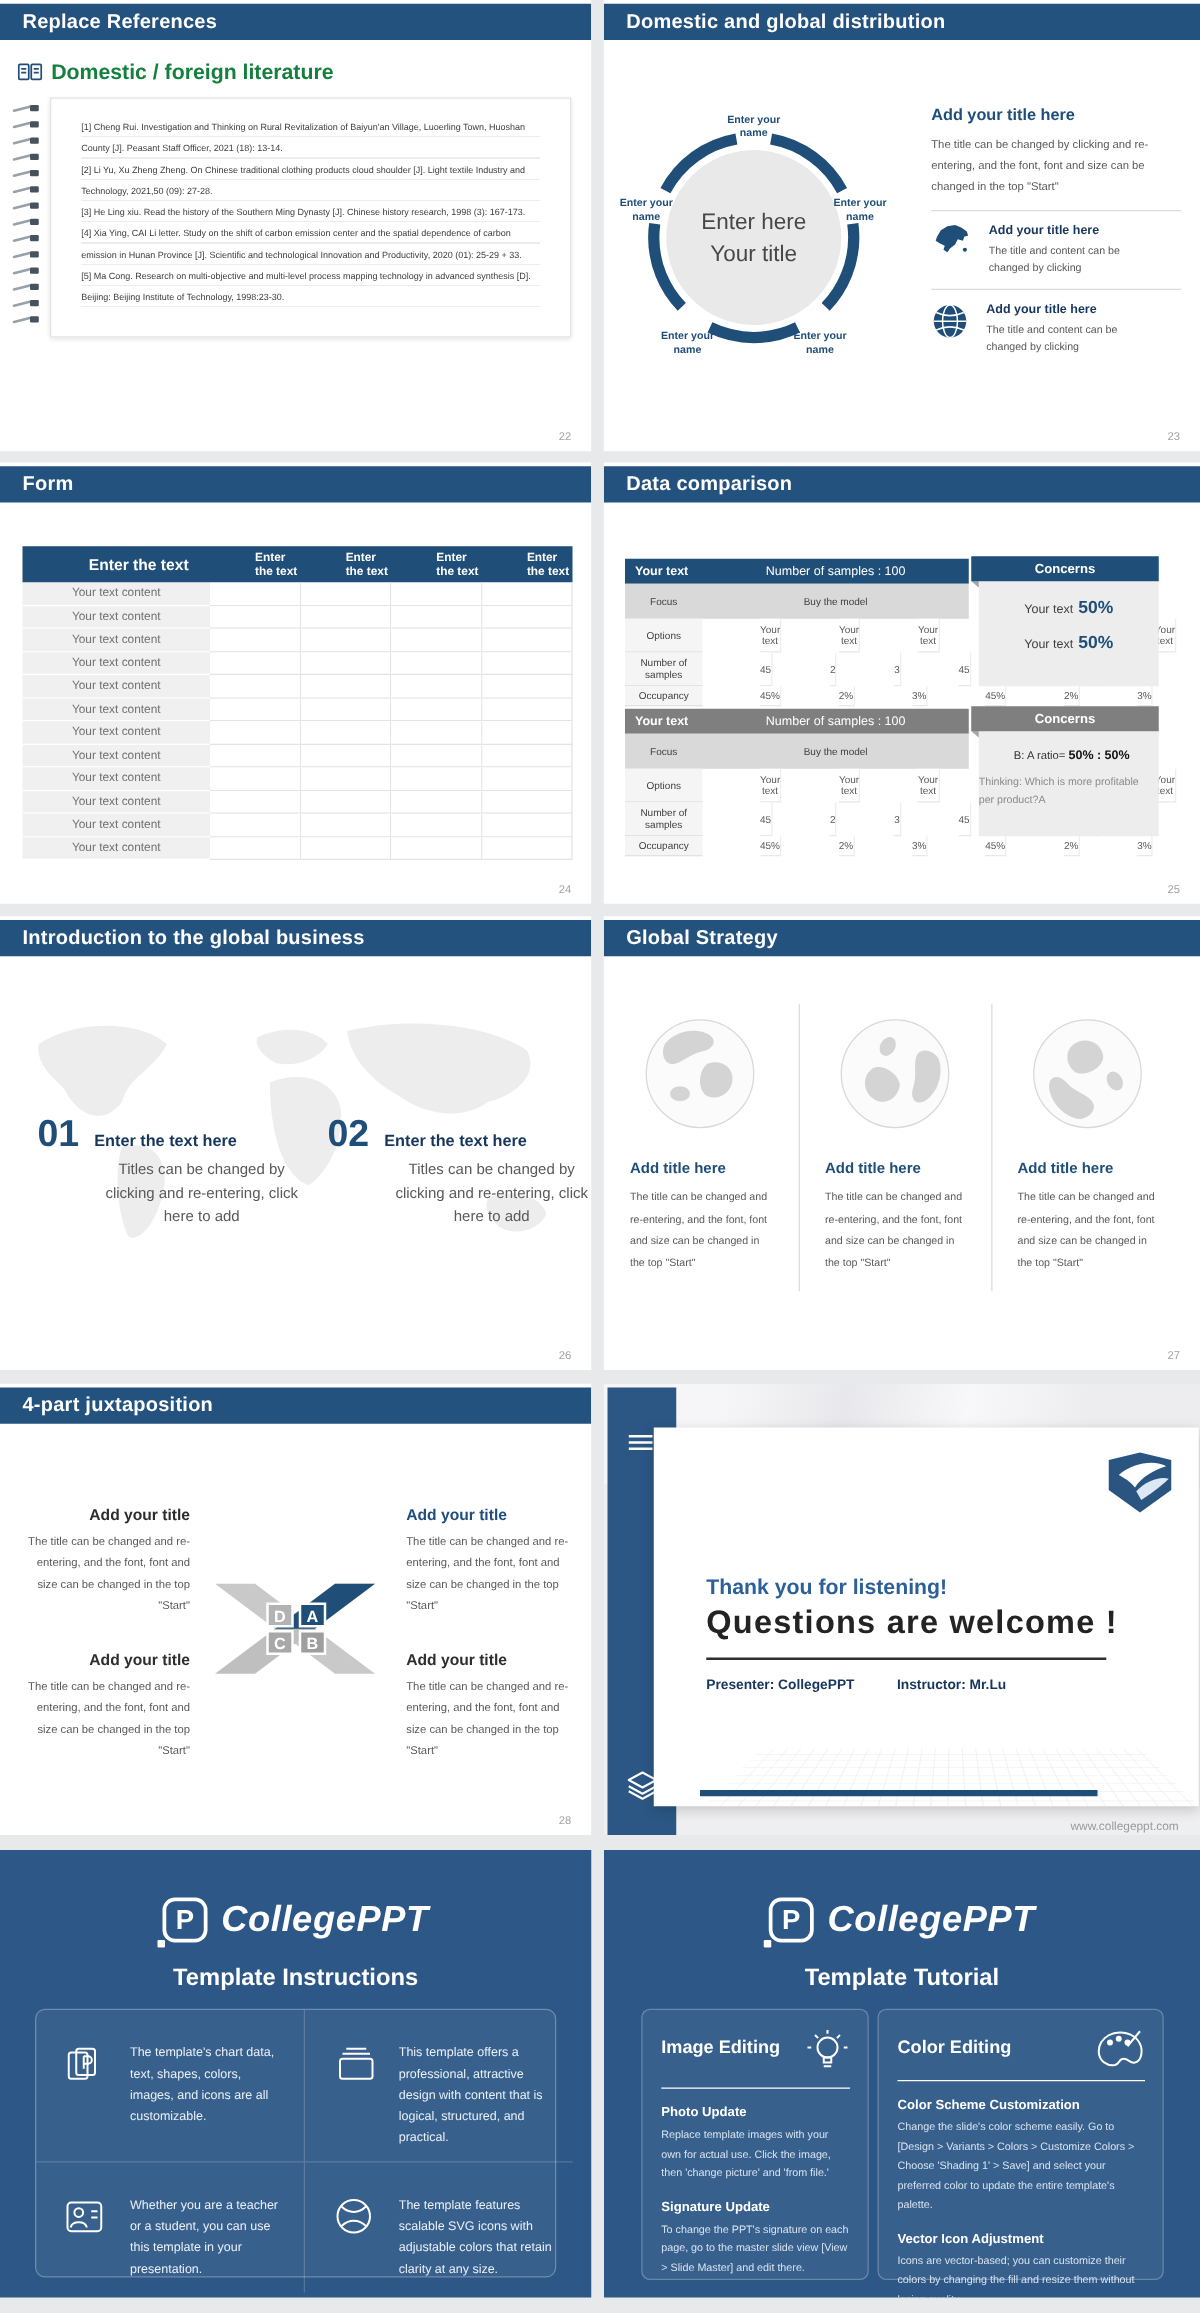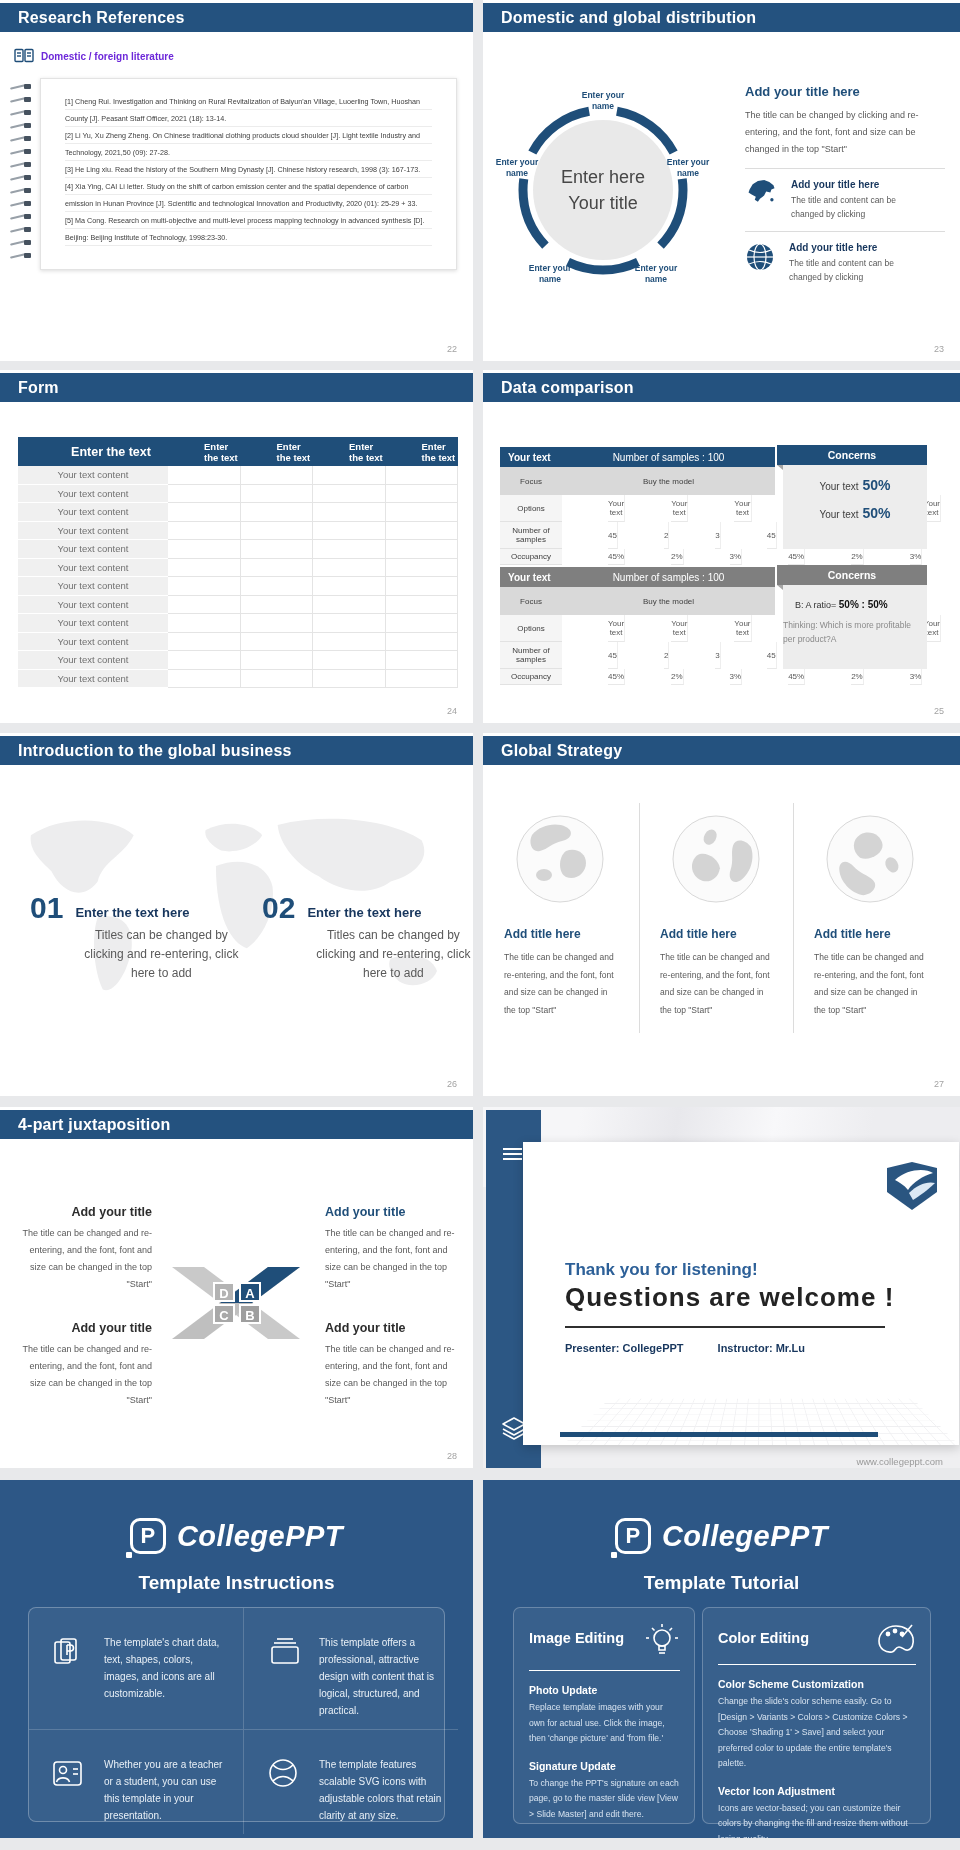--- a/index.html
+++ b/index.html
@@ -4,21 +4,21 @@
 <style>
   html,body{margin:0;padding:0;background:#e8e9eb;width:960px;height:1850px;overflow:hidden;
     font-family:"Liberation Sans",sans-serif;-webkit-font-smoothing:antialiased;}
   .canvas{position:relative;width:960px;height:1850px;}
   .slide{position:absolute;background:#fff;overflow:hidden;}
   .tbar{position:absolute;left:0;top:3px;right:0;height:29px;background:#24527f;display:flex;align-items:center;}
   .tbar span{color:#fff;font-size:16px;font-weight:bold;padding-left:18px;letter-spacing:.2px;}
   .pagenum{position:absolute;right:16px;bottom:7px;font-size:9px;color:#a3a3a3;}
   
   .s22-sub{position:absolute;left:14px;top:48px;display:flex;align-items:center;gap:7px;}
-  .s22-sub b{color:#6d28d9;font-size:10px;}
+  .s22-sub b{color:#15803d;font-size:17px;}
   .spiral{position:absolute;left:10px;top:84px;display:flex;flex-direction:column;gap:7px;}
   .coil{display:block;width:22px;height:6px;position:relative;}
   .coil::before{content:"";position:absolute;left:0;top:2px;width:15px;height:2px;background:#98a0a8;transform:rotate(-14deg);border-radius:2px;}
   .coil::after{content:"";position:absolute;right:1px;top:0;width:7px;height:5px;background:#46525f;border-radius:1px;}
   .s22-panel{position:absolute;left:40px;right:16px;top:78px;height:192px;background:#fff;border:1px solid #e3e3e3;
     box-shadow:0 1px 4px rgba(0,0,0,.14);padding:14px 24px 0 24px;box-sizing:border-box;}
   .s22-refs{font-size:7.2px;color:#3d3d3d;line-height:17px;
     background:repeating-linear-gradient(to bottom,transparent 0,transparent 16px,#ececec 16px,#ececec 17px);}
   .s22-refs p{margin:0;}
   
@@ -59,21 +59,21 @@
   .r27{height:27px;} .r16{height:16px;}
   .concerns{position:absolute;left:300px;width:144px;}
   .concerns .hd{position:relative;margin-left:-6px;height:20px;color:#fff;font-weight:bold;font-size:10.5px;
     display:flex;align-items:center;justify-content:center;}
   .concerns .hd::after{content:"";position:absolute;left:0;top:20px;border-top:5px solid rgba(0,0,0,.35);
     border-left:6px solid transparent;}
   .concerns .bd{background:#ededed;min-height:84px;box-sizing:border-box;}
   .hd-blue{background:#1f4e79;} .hd-gray{background:#7f7f7f;}
   .cline{text-align:center;padding-top:12px;font-size:10px;color:#404040;}
   .cline b{font-size:14px;color:#1f4e79;margin-left:4px;}
-  .c2-l1{padding:14px 0 0 12px;font-size:9px;color:#333;}
+  .c2-l1{padding:14px 0 0 12px;font-size:9px;color:#333;margin-left:16px;}
   .c2-l1 b{font-size:10px;color:#111;}
   .c2-l2{padding:8px 12px 12px 0;font-size:8.5px;color:#8a8a8a;line-height:14px;}
   
   .wmap{position:absolute;left:0;top:70px;}
   .s26-item{position:absolute;display:flex;gap:12px;}
   .s26-item .num{font-size:30px;font-weight:bold;color:#1f4e79;line-height:30px;}
   .s26-item .tt b{display:block;font-size:13px;color:#17365d;margin-bottom:6px;margin-top:12px;}
   .s26-item .tt span{display:block;width:172px;text-align:center;font-size:12px;color:#595959;line-height:19px;}
   
   .s27-col{position:absolute;top:80px;width:154px;display:flex;flex-direction:column;align-items:center;}
@@ -130,21 +130,21 @@
   .tut-panel p{margin:0;font-size:8.6px;color:#d7e3f0;line-height:15.5px;}
   svg{display:block;}
 </style>
 </head>
 <body>
 
 <div class="canvas">
 
   <section class="slide" style="left:0;top:0;width:473px;height:361px">
     <div class="tbar">
-        <span>Research References</span>
+        <span>Replace References</span>
       </div>
     <div class="s22-sub">
       <svg width="20" height="16" viewBox="0 0 20 16" stroke="#1f4e79" fill="none" stroke-width="1.4">
         <rect x="1" y="1.5" width="8" height="12" rx="1"></rect>
           <rect x="11" y="1.5" width="8" height="12" rx="1"></rect>
         <line x1="3" y1="5" x2="7" y2="5"></line>
           <line x1="3" y1="8" x2="7" y2="8"></line>
           <line x1="13" y1="5" x2="17" y2="5"></line>
           <line x1="13" y1="8" x2="17" y2="8"></line>
       </svg>

